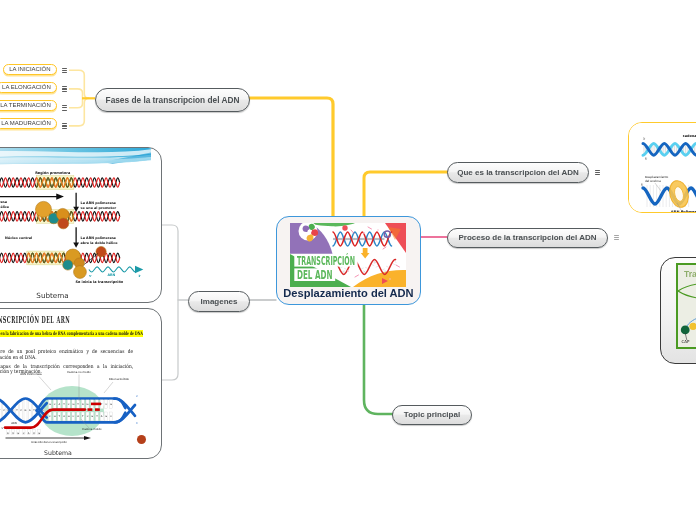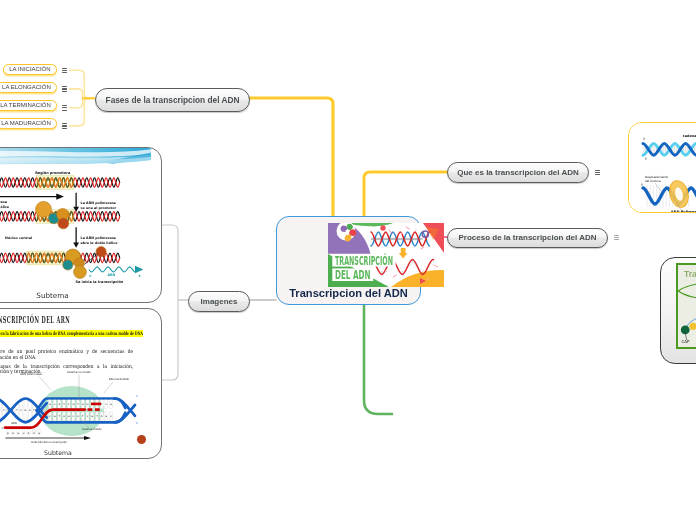--- a/index.html
+++ b/index.html
@@ -147,34 +147,37 @@
               <circle cx="200" cy="112" r="1.6"></circle>
           </g>
 
           <rect x="8.6" y="62.4" width="126.6" height="24.8" fill="#ffffff"></rect>
           <rect x="8.6" y="90.8" width="81.8" height="25.2" fill="#ffffff"></rect>
           <text x="14" y="84" font-family="'DejaVu Sans',sans-serif" font-size="24" font-weight="bold" fill="#5CB85C" textLength="116" lengthAdjust="spacingAndGlyphs">TRANSCRIPCIÓN</text>
           <text x="14" y="112.6" font-family="'DejaVu Sans',sans-serif" font-size="24" font-weight="bold" fill="#5CB85C" textLength="71" lengthAdjust="spacingAndGlyphs">DEL ADN</text>
         </g>
       </svg>
     </div>
-    <div id="central-label">Transcripcion del ADN</div>
+    <div id="central-label">Desplazamiento del ADN</div>
   </div>
 
   <div class="node pill" id="pill-fases">
     <span>Fases de la transcripcion del ADN</span>
   </div>
   <div class="node pill" id="pill-proceso">
     <span>Proceso de la transcripcion del ADN</span>
   </div>
   <div class="node pill" id="pill-quees">
     <span>Que es la transcripcion del ADN</span>
   </div>
   <div class="node pill" id="pill-imagenes">
     <span>Imagenes</span>
+  </div>
+  <div class="node pill" id="pill-topic">
+    <span>Topic principal</span>
   </div>
 
   <div class="node ypill" id="y0">
     <span>LA INICIACIÓN</span>
   </div>
   <div class="node ypill" id="y1">
     <span>LA ELONGACIÓN</span>
   </div>
   <div class="node ypill" id="y2">
     <span>LA TERMINACIÓN</span>
@@ -512,21 +515,21 @@
 #s2p2{top:54.5px;}
 #s2svg{position:absolute;left:0px;top:62px;width:204px;height:75px;}
 #card3{left:628px;top:122px;width:160px;height:91px;border-radius:14px;border-color:#FFCA2C;border-width:1.8px;}
 #slide3{position:absolute;left:0;top:0;width:160px;height:91px;}
 #card4{left:660px;top:257px;width:120px;height:107px;border-radius:15px;
   background:linear-gradient(180deg,#fdfdfd 0%,#f2f2f2 55%,#e3e3e3 100%);border-color:#3a3a3a;border-width:1.2px;}
 #greenbox{position:absolute;left:15px;top:5px;width:100px;height:86px;background:#eceee4;
   border:2.6px solid #4a9a22;box-sizing:border-box;}
 #gtitle{position:absolute;left:6px;top:4px;font-size:8.5px;font-weight:bold;color:#8fae6c;white-space:nowrap;}
 #s4svg{position:absolute;left:0;top:16px;width:94.8px;height:65px;}
-#poster{position:absolute;left:13px;top:6px;width:116px;height:64px;line-height:0;margin-left:38px;}
+#poster{position:absolute;left:13px;top:6px;width:116px;height:64px;line-height:0;}
 #central-label{position:absolute;left:0;right:0;top:69.5px;text-align:center;
   font-size:11.1px;font-weight:bold;color:#14294d;letter-spacing:0px;white-space:nowrap;}
 #pill-fases{left:95px;top:87.5px;width:155px;height:24px;font-size:8.3px;}
 #pill-quees{left:447px;top:162px;width:142px;height:20.5px;font-size:8px;}
 #pill-proceso{left:447px;top:227.5px;width:161px;height:20px;font-size:8px;}
 #pill-imagenes{left:188px;top:291px;width:62px;height:21px;font-size:8px;}
 #pill-topic{left:392px;top:404.5px;width:80px;height:20px;font-size:8px;}
 #y0{left:2.7px;top:63.6px;width:54.5px;height:11.5px;font-size:6px;}
 #y1{left:-4.5px;top:81.6px;width:61.9px;height:11.5px;font-size:6px;}
 #y2{left:-6.3px;top:99.6px;width:63.7px;height:11.5px;font-size:6px;}

